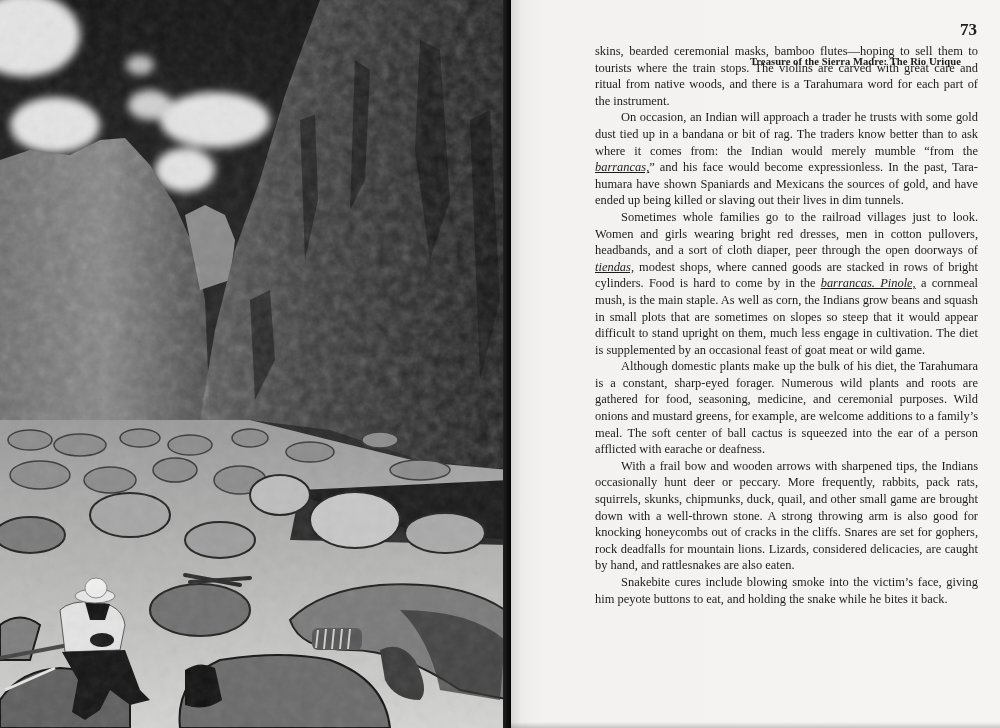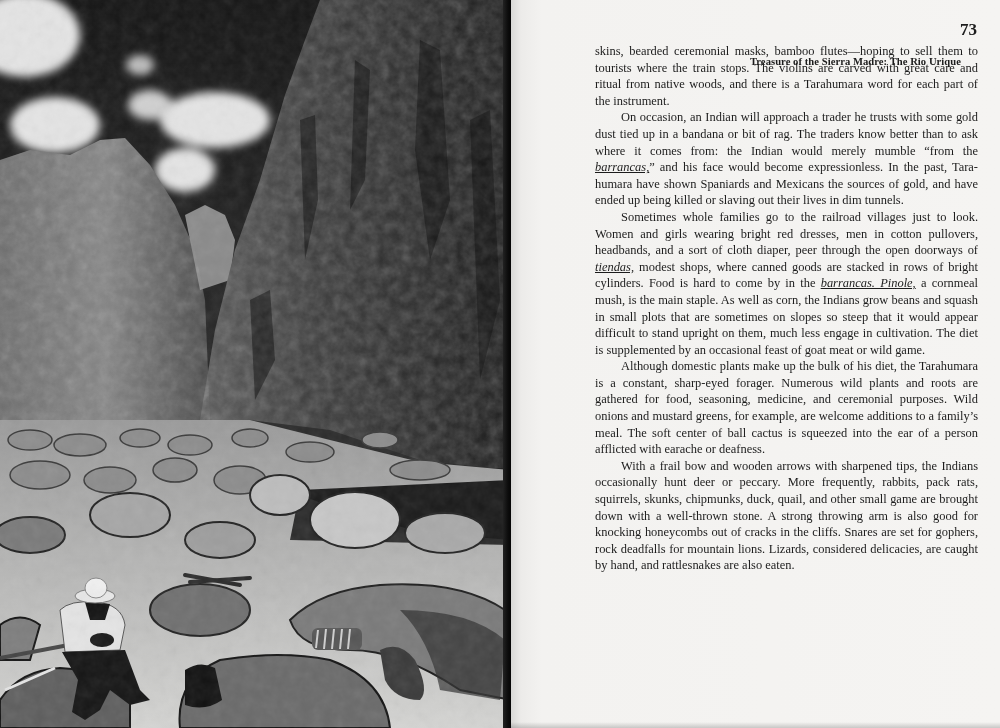--- a/index.html
+++ b/index.html
@@ -202,18 +202,19 @@
       <span class="title">Treasure of the Sierra Madre: The Rio Urique</span>
       <span class="folio">73</span>
     </div>
 
     <div class="body-text" id="body-text">
         <p class=""><span>skins, bearded ceremonial masks, bamboo flutes—hoping to sell them to tourists where the train stops. The violins are carved with great care and ritual from native woods, and there is a Tarahumara word for each part of the instrument.</span></p>
         <p class="indent"><span>On occasion, an Indian will approach a trader he trusts with some gold dust tied up in a bandana or bit of rag. The traders know better than to ask where it comes from: the Indian would merely mumble “from the </span><em>barrancas,</em><span>” and his face would become expressionless. In the past, Tara­humara have shown Spaniards and Mexicans the sources of gold, and have ended up being killed or slaving out their lives in dim tunnels.</span></p>
         <p class="indent"><span>Sometimes whole families go to the railroad villages just to look. Women and girls wearing bright red dresses, men in cotton pullovers, headbands, and a sort of cloth diaper, peer through the open doorways of </span><em>tiendas,</em><span> modest shops, where canned goods are stacked in rows of bright cylinders. Food is hard to come by in the </span><em>barrancas. Pinole,</em><span> a cornmeal mush, is the main staple. As well as corn, the Indians grow beans and squash in small plots that are sometimes on slopes so steep that it would appear difficult to stand upright on them, much less engage in cultivation. The diet is supplemented by an occasional feast of goat meat or wild game.</span></p>
         <p class="indent"><span>Although domestic plants make up the bulk of his diet, the Tara­humara is a constant, sharp-eyed forager. Numerous wild plants and roots are gathered for food, seasoning, medicine, and ceremonial purposes. Wild onions and mustard greens, for example, are welcome additions to a family’s meal. The soft center of ball cactus is squeezed into the ear of a person afflicted with earache or deafness.</span></p>
         <p class="indent"><span>With a frail bow and wooden arrows with sharpened tips, the Indians occasionally hunt deer or peccary. More frequently, rabbits, pack rats, squirrels, skunks, chipmunks, duck, quail, and other small game are brought down with a well-thrown stone. A strong throwing arm is also good for knocking honeycombs out of cracks in the cliffs. Snares are set for gophers, rock deadfalls for mountain lions. Lizards, considered delicacies, are caught by hand, and rattlesnakes are also eaten.</span></p>
+        <p class="indent"><span>Snakebite cures include blowing smoke into the victim’s face, giving him peyote buttons to eat, and holding the snake while he bites it back.</span></p>
       </div>
 
 
     <div class="page-shadow-bottom"></div>
   </div>
 </div>
 
 </body></html>

